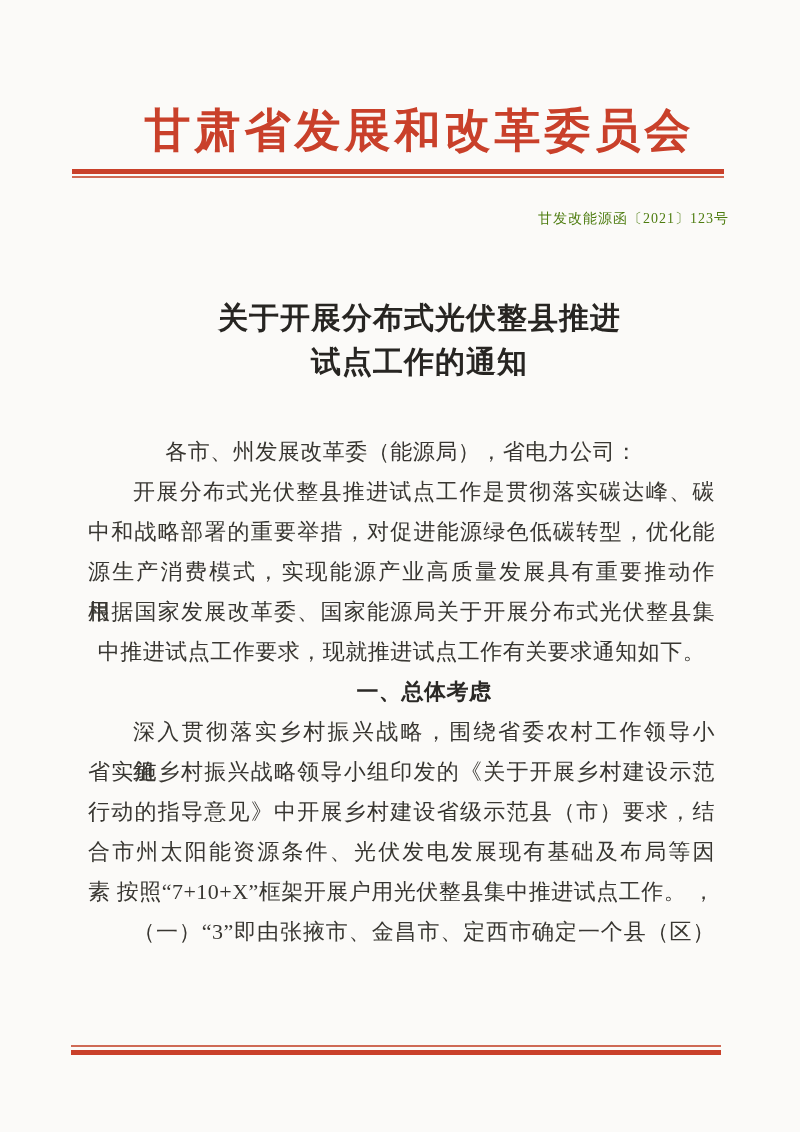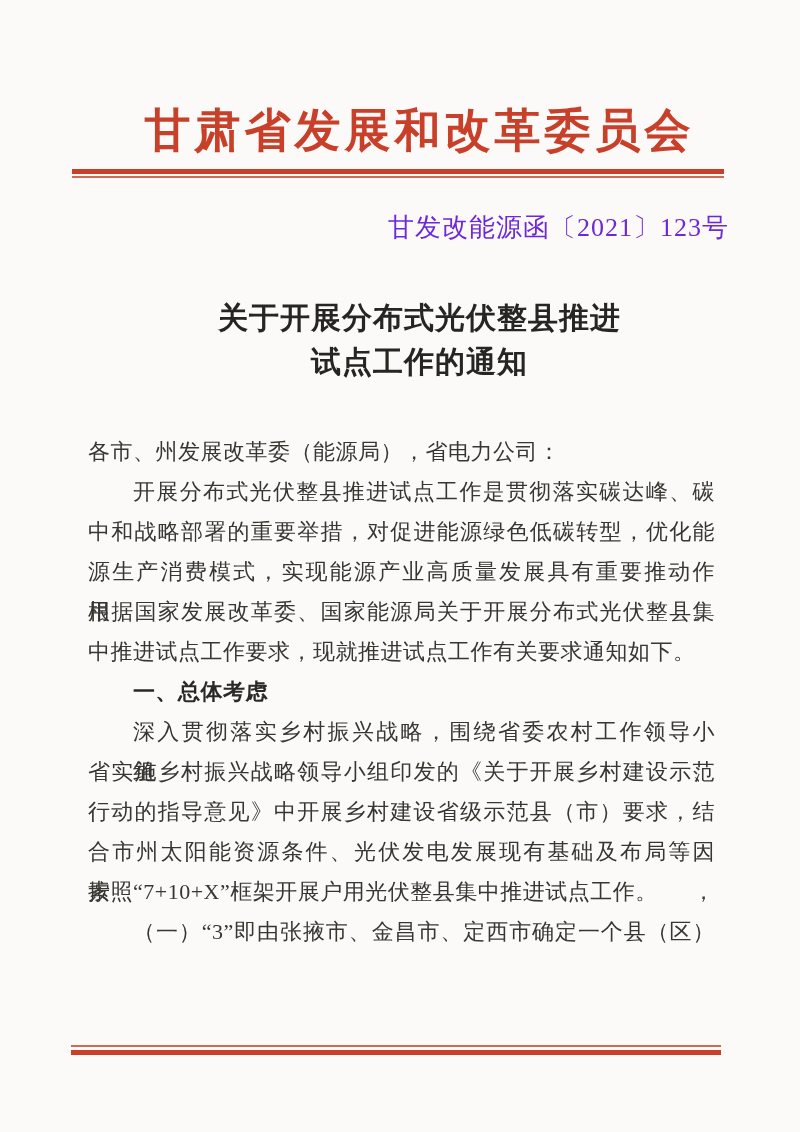--- a/index.html
+++ b/index.html
@@ -44,23 +44,23 @@
   .rule-top .thin  { height: 1.5px; background: #cf6a55; }
   .rule-bottom { top: 1045px; left: 71px; width: 650px; }
   .rule-bottom .thin  { height: 1.5px; background: #cf6a55; }
   .rule-bottom .gap   { height: 3.5px; }
   .rule-bottom .thick { height: 4.5px; background: #c9402a; }
   
   .doc-number {
     position: absolute;
     top: 210px;
     right: 110px;
-    font-size: 26px;
+    font-size: 14px;
     letter-spacing: 1px;
-    color: #6d28d9;
+    color: #4d7c0f;
     white-space: nowrap;
   }
   
   .doc-title {
     position: absolute;
     top: 296px;
     left: 0;
     right: 0;
     text-align: center;
     font-size: 30px;
@@ -76,20 +76,21 @@
     left: 88px;
     width: 627px;
     font-size: 22px;
     color: #383631;
   }
   .body-block .line {
     height: 40px;
     line-height: 40px;
     white-space: nowrap;
     letter-spacing: 0.5px;
+    text-align: center;
   }
   .body-block .line.fill {
     white-space: normal;
     text-align: justify;
     text-align-last: justify;
   }
   .body-block .line.indent { padding-left: 45px; }
   .body-block .line.bold {
     font-weight: 700;
     font-family: "Liberation Sans", sans-serif;

